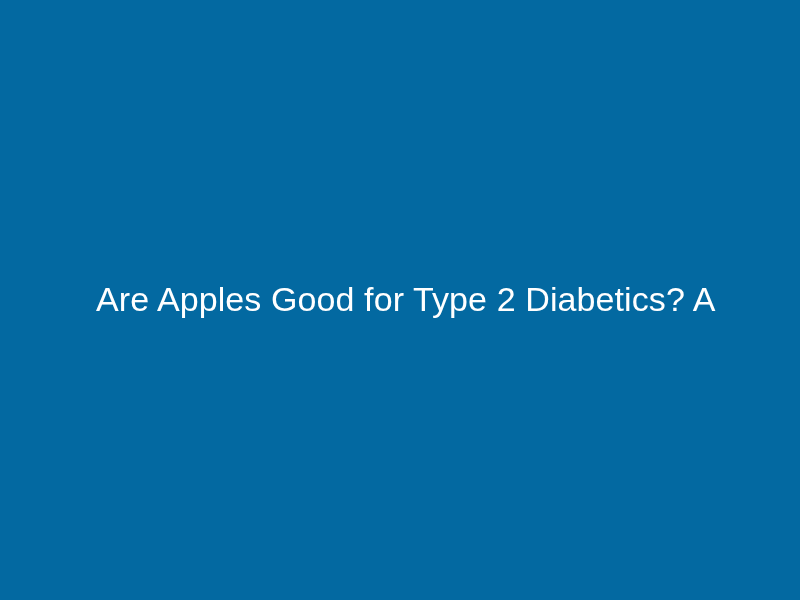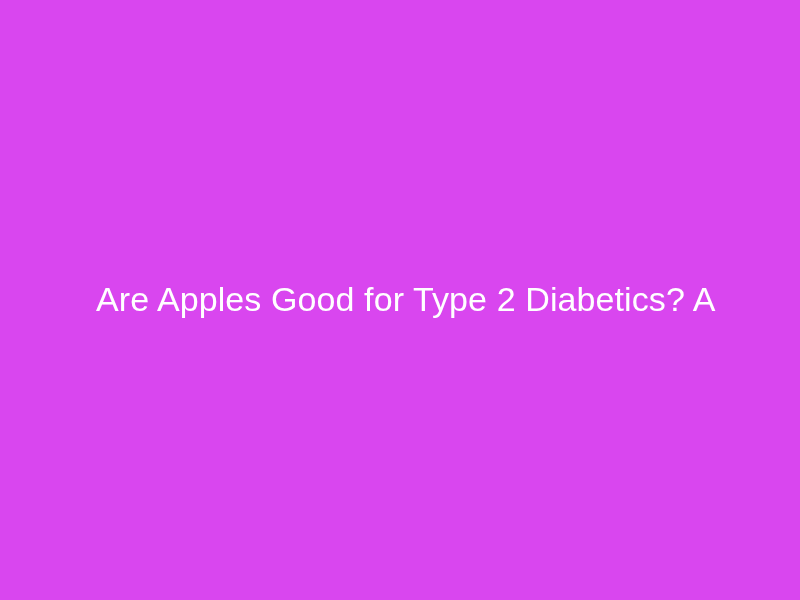--- a/index.html
+++ b/index.html
@@ -50,18 +50,18 @@
     letter-spacing: 0.1px;
     white-space: nowrap;
     overflow: hidden;
     text-rendering: optimizeLegibility;
     -webkit-font-smoothing: antialiased;
   }
 </style>
 </head>
 <body style="background-color: rgb(8, 135, 201);">
 
-<div class="card" style="background-color: #d946ef;">
+<div class="card" style="background-color: #0369a1;">
   <div class="card-inner">
     <h1 class="card-title" style="color: rgb(255, 255, 255);">Are Apples Good for Type 2 Diabetics? A</h1>
 
   </div>
 </div>
 
 </body></html>

